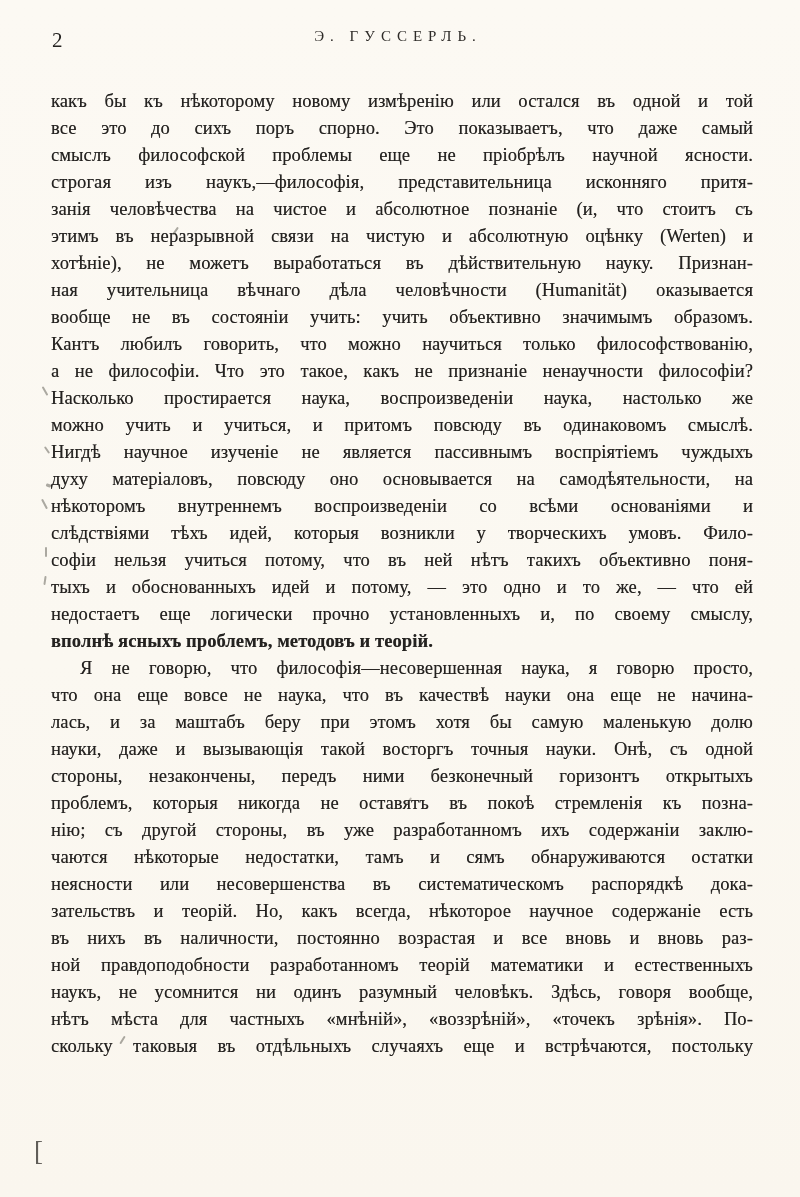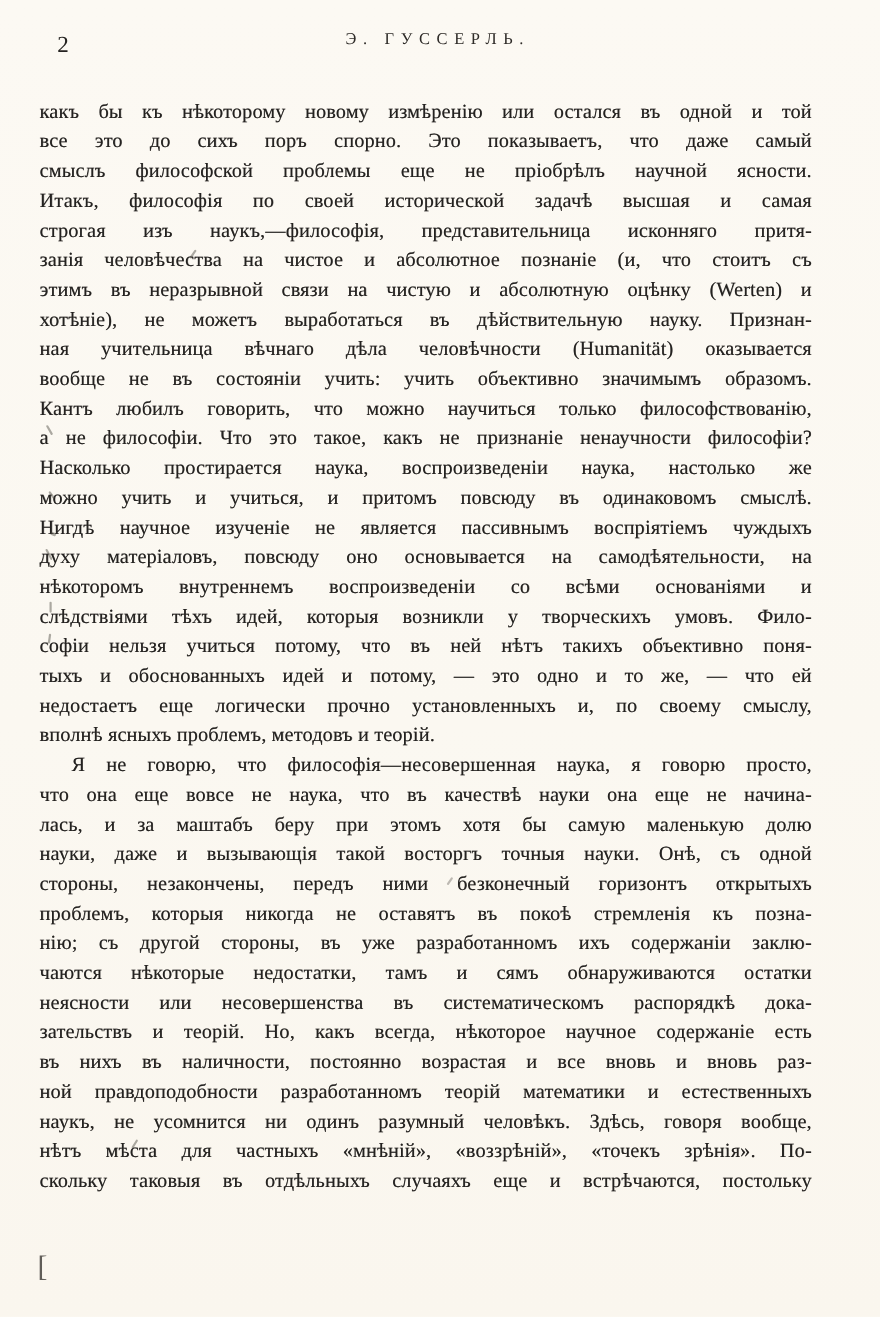--- a/index.html
+++ b/index.html
@@ -37,35 +37,36 @@
   }
   .header-title {
     font-size: 15px;
     font-weight: 400;
     letter-spacing: 6px;
     color: #2e2b28;
   }
   .text-column {
     position: absolute;
     top: 88px;
-    left: 36px;
+    left: 51px;
     width: 702px;
     font-size: 18.4px;
     line-height: 27.0px;
     letter-spacing: 0.15px;
     text-shadow: 0.25px 0 0 rgba(36,34,32,0.55);
   }
   .line {
     height: 27.0px;
     text-align: justify;
     text-align-last: justify;
     white-space: normal;
   }
   .line.para-end {
     text-align-last: left;
+    font-weight: bold;
   }
   .line.indent {
     text-indent: 29px;
   }
   
   .mark {
     position: absolute;
     background: #4a463f;
     opacity: 0.45;
     border-radius: 1px;
@@ -95,21 +96,20 @@
 
   <div class="header">
     <span class="page-num">2</span>
     <span class="header-title">Э. ГУССЕРЛЬ.</span>
   </div>
 
   <div class="text-column">
       <div class="line">какъ бы къ нѣкоторому новому измѣренію или остался въ одной и той</div>
       <div class="line">все это до сихъ поръ спорно. Это показываетъ, что даже самый</div>
       <div class="line">смыслъ философской проблемы еще не пріобрѣлъ научной ясности.</div>
-      <div class="line">Итакъ, философія по своей исторической задачѣ высшая и самая</div>
       <div class="line">строгая изъ наукъ,—философія, представительница исконняго притя-</div>
       <div class="line">занія человѣчества на чистое и абсолютное познаніе (и, что стоитъ съ</div>
       <div class="line">этимъ въ неразрывной связи на чистую и абсолютную оцѣнку (Werten) и</div>
       <div class="line">хотѣніе), не можетъ выработаться въ дѣйствительную науку. Признан-</div>
       <div class="line">ная учительница вѣчнаго дѣла человѣчности (Humanität) оказывается</div>
       <div class="line">вообще не въ состояніи учить: учить объективно значимымъ образомъ.</div>
       <div class="line">Кантъ любилъ говорить, что можно научиться только философствованію,</div>
       <div class="line">а не философіи. Что это такое, какъ не признаніе ненаучности философіи?</div>
       <div class="line">Насколько простирается наука, воспроизведеніи наука, настолько же</div>
       <div class="line">можно учить и учиться, и притомъ повсюду въ одинаковомъ смыслѣ.</div>

